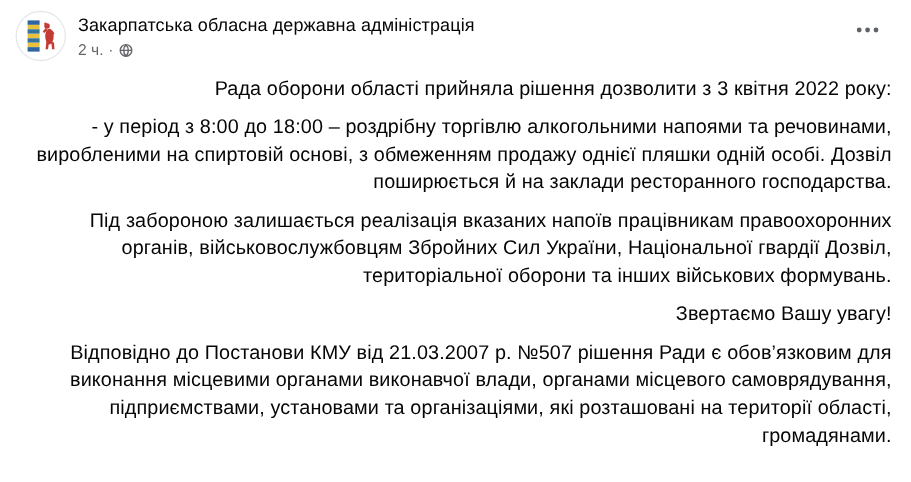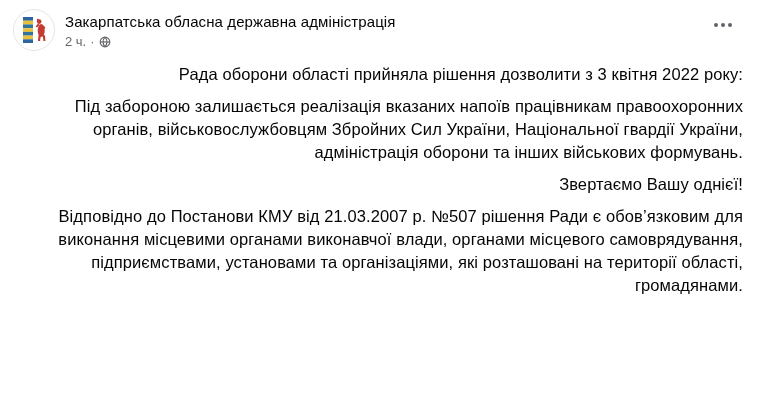--- a/index.html
+++ b/index.html
@@ -148,18 +148,19 @@
     <button class="more-button">
       <span class="dot"></span>
       <span class="dot"></span>
       <span class="dot"></span>
     </button>
 
   </div>
 
   <div class="post-body">
     <p>Рада оборони області прийняла рішення дозволити з 3 квітня 2022 року:</p>
-    <p>Під забороною залишається реалізація вказаних напоїв працівникам правоохоронних органів, військовослужбовцям Збройних Сил України, Національної гвардії України, адміністрація оборони та інших військових формувань.</p>
-    <p>Звертаємо Вашу однієї!</p>
+    <p>- у період з 8:00 до 18:00 – роздрібну торгівлю алкогольними напоями та речовинами, виробленими на спиртовій основі, з обмеженням продажу однієї пляшки одній особі. Дозвіл поширюється й на заклади ресторанного господарства.</p>
+    <p>Під забороною залишається реалізація вказаних напоїв працівникам правоохоронних органів, військовослужбовцям Збройних Сил України, Національної гвардії Дозвіл, територіальної оборони та інших військових формувань.</p>
+    <p>Звертаємо Вашу увагу!</p>
     <p>Відповідно до Постанови КМУ від 21.03.2007 р. №507 рішення Ради є обов’язковим для виконання місцевими органами виконавчої влади, органами місцевого самоврядування, підприємствами, установами та організаціями, які розташовані на території області, громадянами.</p>
   </div>
 
 </div>
 
 </body></html>

